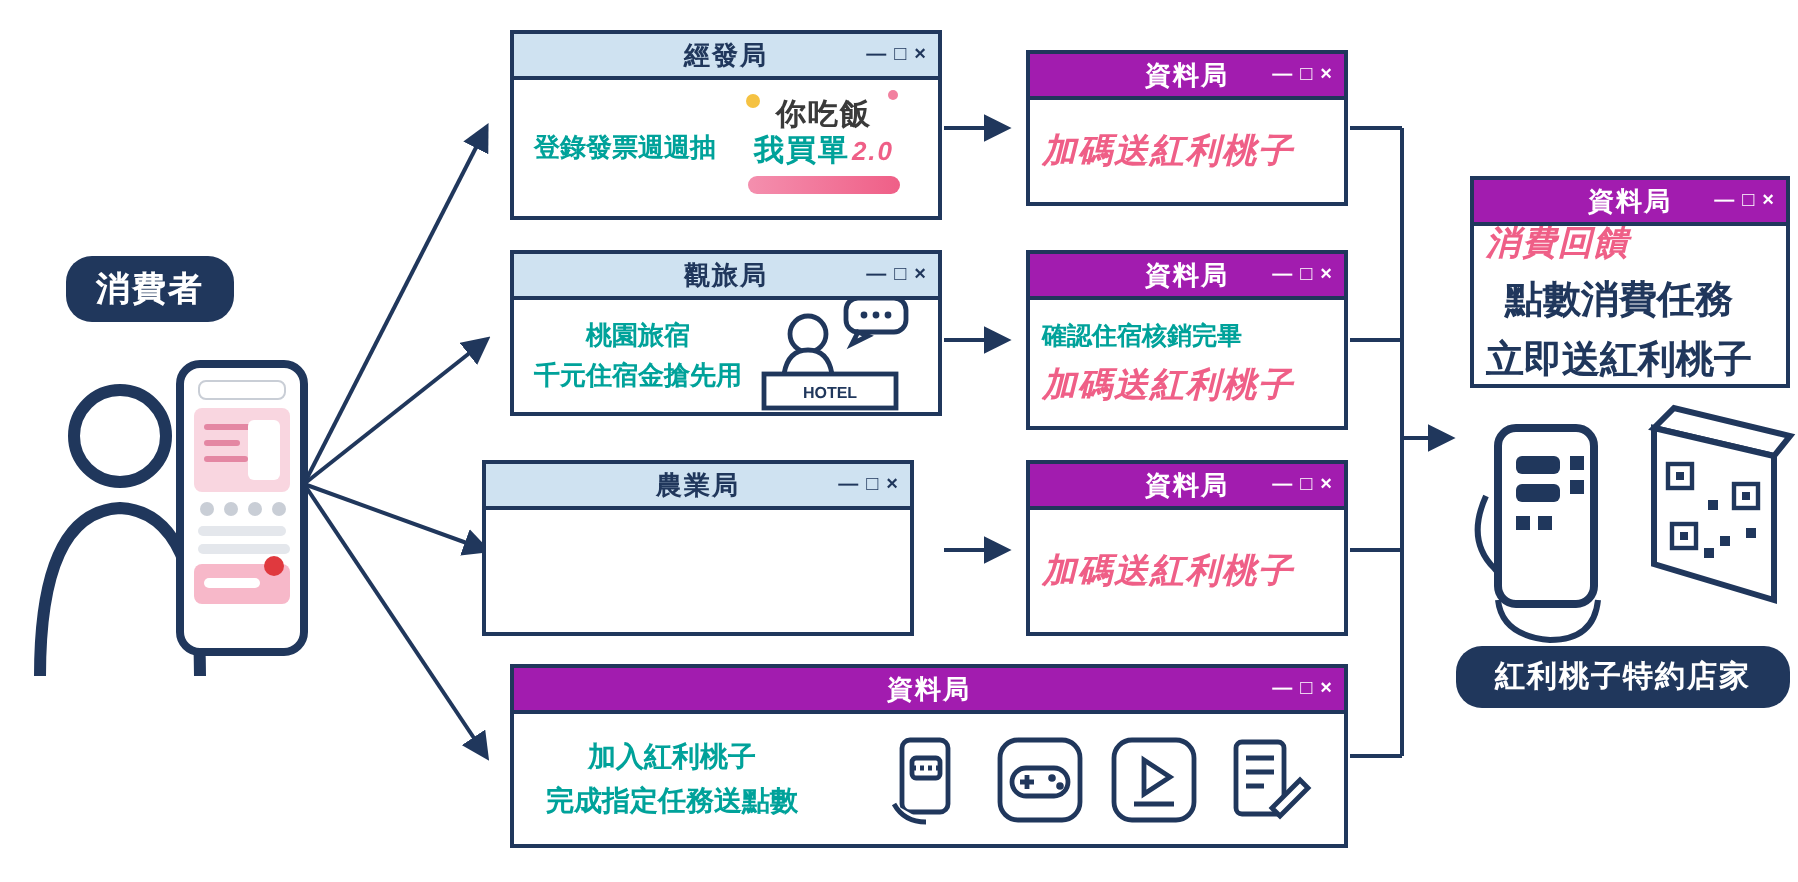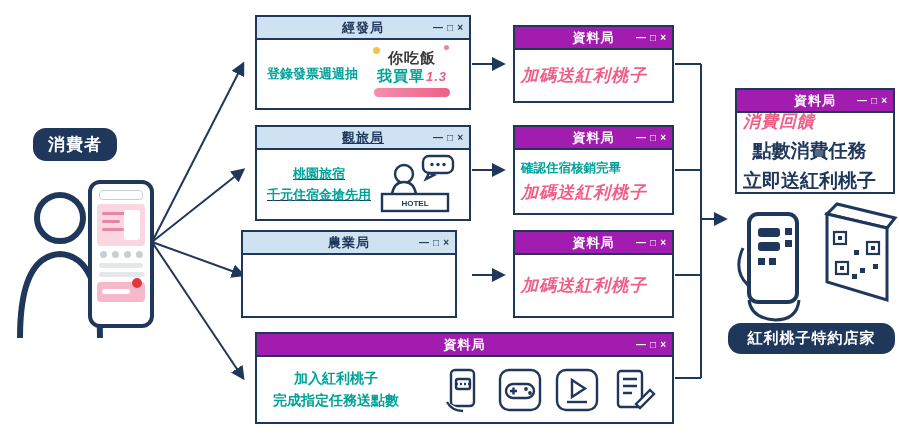--- a/index.html
+++ b/index.html
@@ -127,42 +127,42 @@
     </div>
     <div class="win-body row">
       <div class="teal-text">
         <div>登錄發票週週抽</div>
       </div>
       <div class="logo1">
         <div class="dot-y"></div>
         <div class="dot-p"></div>
         <div class="logo1-l1">你吃飯</div>
         <div class="logo1-l2">
-          <span>我買單</span><span class="v">1.3</span>
+          <span>我買單</span><span class="v">2.0</span>
         </div>
         <div class="logo1-ribbon"></div>
       </div>
     </div>
   </div>
 
   <div class="window" style="left:513px;top:25px;width:161px;height:78px;">
     <div class="titlebar pink">
       <span>資料局</span>
       <span class="win-controls">
         <span>—</span>
         <span>□</span>
         <span>×</span>
       </span>
     </div>
     <div class="win-body center">
       <div class="pink-italic">加碼送紅利桃子</div>
     </div>
   </div>
 
-  <div class="window" style="left:255px;top:125px;width:216px;height:96px;text-decoration:underline;">
+  <div class="window" style="left:255px;top:125px;width:216px;height:83px;">
     <div class="titlebar blue">
       <span>觀旅局</span>
       <span class="win-controls">
         <span>—</span>
         <span>□</span>
         <span>×</span>
       </span>
     </div>
     <div class="win-body row">
       <div class="teal-text">

